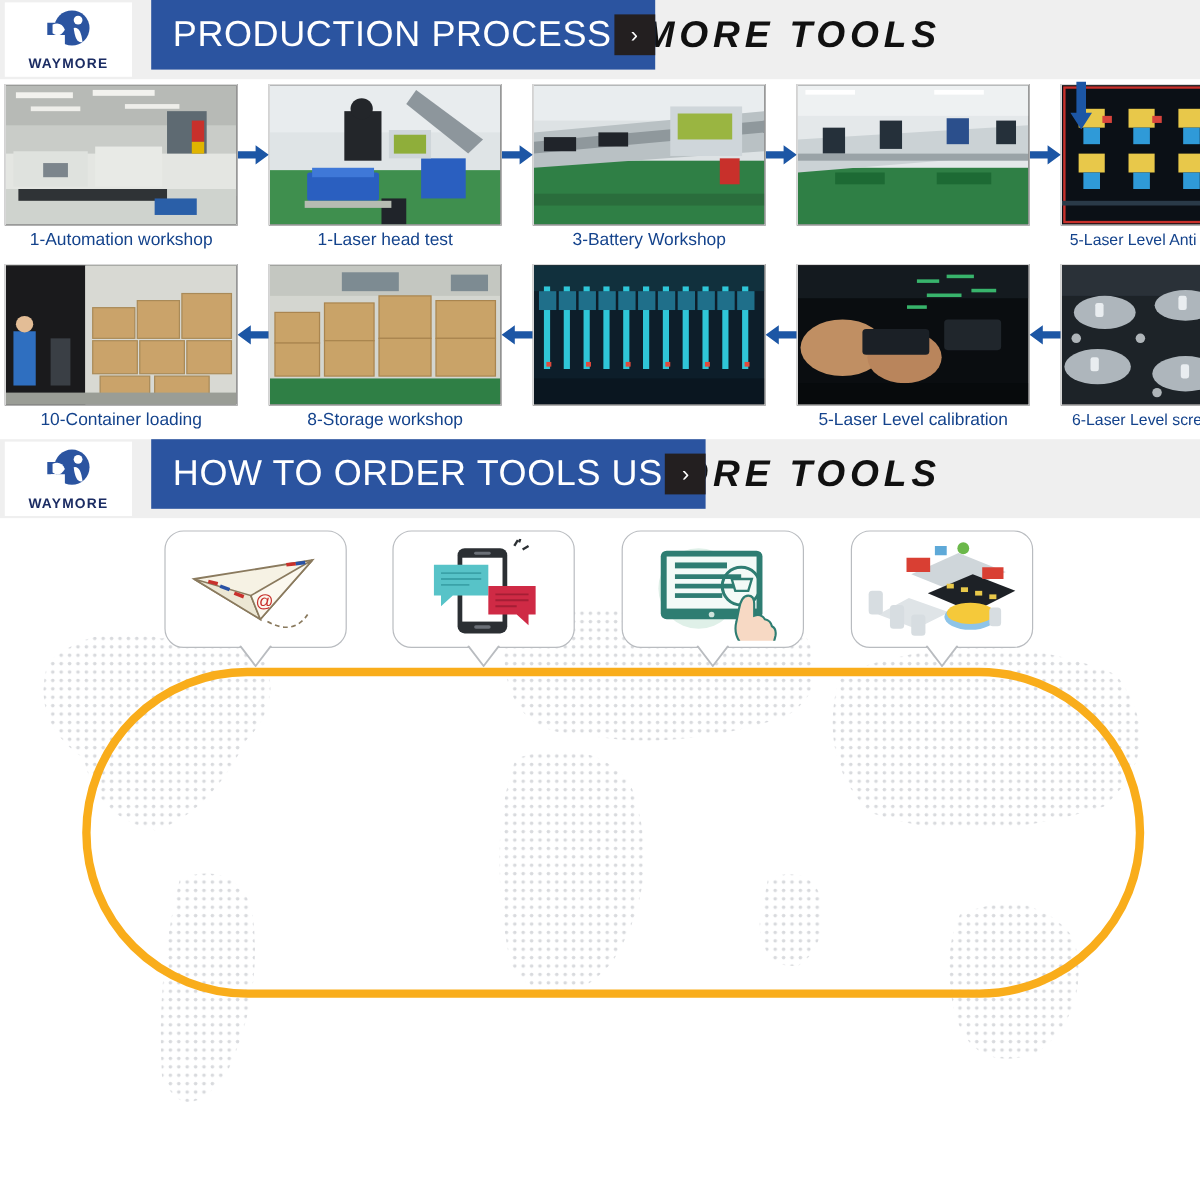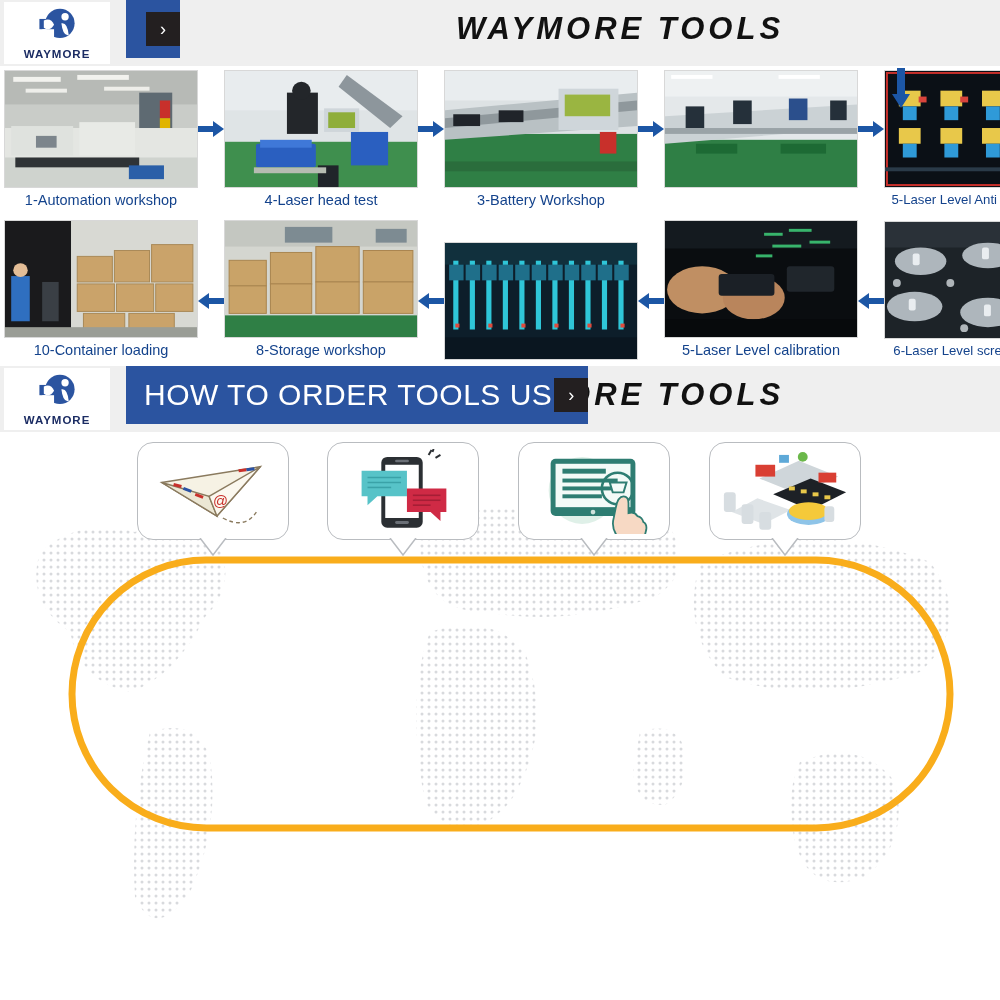--- a/index.html
+++ b/index.html
@@ -106,20 +106,21 @@
         <circle cx="41" cy="13" r="5" fill="#ffffff"></circle>
         <path d="M36 22 q8 -2 10 16 q-8 2 -10 -16 z" fill="#ffffff"></path>
         <path d="M20 20 q9 -5 13 5 q-7 8 -13 2 z" fill="#2b54a0" opacity="0"></path>
       </svg>
       <div class="logo-text">WAYMORE</div>
     </div>
     <div class="brand">
       <span>WAYMORE TOOLS</span>
     </div>
     <div class="blue-tab">
+      <div class="tab-label">PRODUCTION PROCESS</div>
       <div class="chev">›</div>
     </div>
   </div>
 
   <div class="prod-wrap">
 
     <div class="prod-row">
 
       <div class="cell">
         <div class="photo">
@@ -162,21 +163,21 @@
             <circle cx="74" cy="20" r="9" fill="#23262a"></circle>
             <rect x="30" y="74" width="58" height="24" rx="2" fill="#2a5fc0"></rect>
             <rect x="34" y="70" width="50" height="8" fill="#3f78d8"></rect>
             <rect x="122" y="62" width="36" height="34" fill="#2a5fc0"></rect>
             <rect x="96" y="38" width="34" height="24" fill="#cfd6da"></rect>
             <rect x="100" y="42" width="26" height="16" fill="#8fae3a"></rect>
             <rect x="90" y="96" width="20" height="22" fill="#20242a"></rect>
             <rect x="28" y="98" width="70" height="6" fill="#b6bcb2"></rect>
           </svg>
         </div>
-        <div class="caption">4-Laser head test</div>
+        <div class="caption">1-Laser head test</div>
       </div>
 
       <div class="arrow-h">
         <svg viewBox="0 0 26 20" width="26" height="20">
           <path d="M0 7 H15 V2 L26 10 L15 18 V13 H0 Z" fill="#1c56a5"></path>
         </svg>
       </div>
 
       <div class="cell">
         <div class="photo">
@@ -266,21 +267,21 @@
         <div class="caption small">5-Laser Level Anti collision test</div>
       </div>
 
       <div class="arrow-v">
         <svg viewBox="0 0 20 40" width="30" height="40">
           <path d="M6 0 H14 V26 H19 L10 40 L1 26 H6 Z" fill="#1c56a5"></path>
         </svg>
       </div>
     </div>
 
-    <div class="prod-row" style="margin-top:10px;align-items:flex-end;">
+    <div class="prod-row" style="margin-top:10px;">
 
       <div class="cell">
         <div class="photo">
           <svg viewBox="0 0 186 118" preserveAspectRatio="none" style="width:100%;height:100%">
             <rect width="186" height="118" fill="#cfd2cc"></rect>
             <rect x="0" y="0" width="64" height="118" fill="#1a1a1c"></rect>
             <rect x="64" y="0" width="122" height="118" fill="#d8d9d3"></rect>
             <g fill="#caa36a" stroke="#a98a58">
               <rect x="70" y="36" width="34" height="26"></rect>
                 <rect x="106" y="30" width="34" height="32"></rect>

